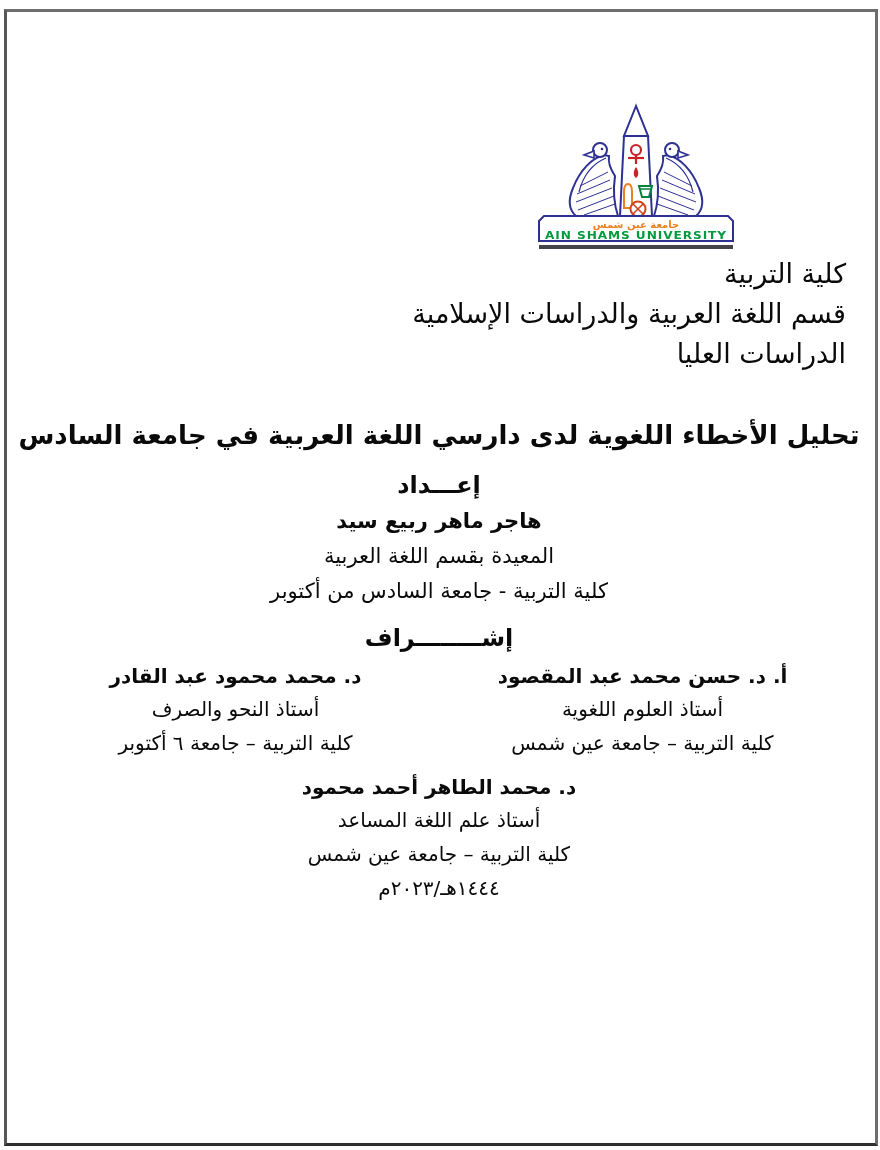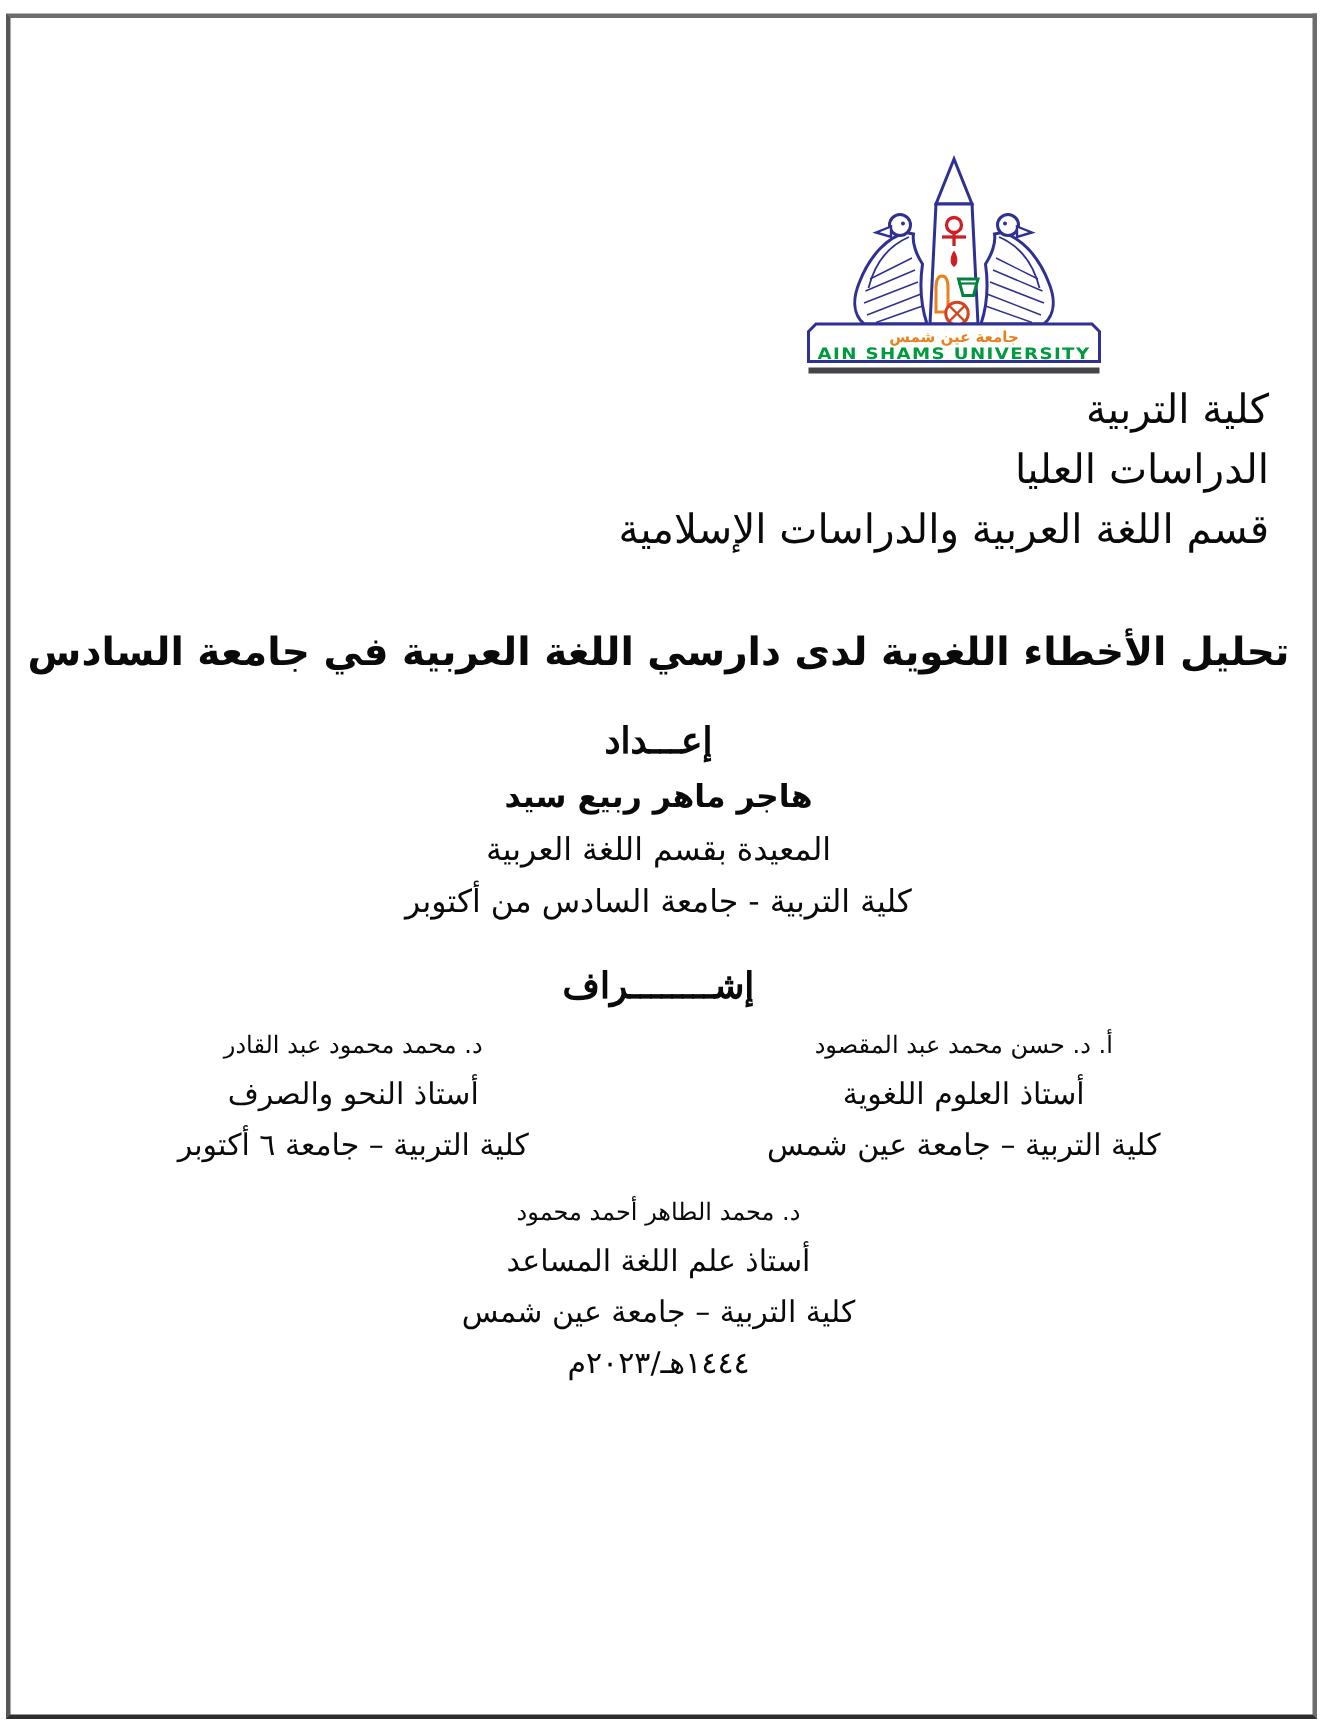--- a/index.html
+++ b/index.html
@@ -16,27 +16,27 @@
   }
   .content{position:absolute;top:12px;right:8px;left:6px;bottom:8px;text-align:center;}
 
   .univ-header{width:420px;margin:88px 26px 0 auto;text-align:right;}
   .logo-wrap{display:block;margin:0 auto 4px;}
   .univ-line{font-size:27px;line-height:40px;white-space:nowrap;}
 
   .thesis-title{margin-top:40px;font-size:26px;font-weight:bold;line-height:42px;white-space:nowrap;}
   .thesis-subtitle{font-size:25px;line-height:40px;white-space:nowrap;}
 
-  .section-heading{margin-top:20px;font-size:24px;font-weight:bold;line-height:38px;font-family:Liberation Serif, serif;}
+  .section-heading{margin-top:10px;font-size:24px;font-weight:bold;line-height:38px;}
   .prep-name{font-size:21px;font-weight:bold;line-height:35px;}
   .prep-line{font-size:21px;line-height:35px;}
 
   .sup-columns{display:flex;margin:4px 26px 0;}
   .sup-col{flex:1;text-align:center;}
-  .sup-name{font-size:16px;font-weight:normal;line-height:31px;white-space:nowrap;}
+  .sup-name{font-size:20px;font-weight:bold;line-height:31px;white-space:nowrap;}
   .sup-line{font-size:20px;line-height:34px;white-space:nowrap;}
   .sup-center{margin-top:12px;text-align:center;}
   .date-line{font-size:20px;line-height:35px;}
 </style>
 </head>
 <body>
 
 <div class="frame"></div>
 
 <div class="content">
@@ -77,22 +77,22 @@
       </g>
 
       <use href="#falconL" transform="translate(200 0) scale(-1 1)"></use>
 
       <polygon points="8,116 192,116 197,121 197,141 3,141 3,121" fill="#ffffff" stroke="#2e3192" stroke-width="2"></polygon>
       <text x="100" y="128" text-anchor="middle" font-size="10" font-weight="bold" fill="#e8821e">جامعة عين شمس</text>
       <text x="100" y="139" text-anchor="middle" font-size="10.5" font-weight="bold" fill="#009b3e" letter-spacing="0.8" textLength="182" lengthAdjust="spacingAndGlyphs">AIN SHAMS UNIVERSITY</text>
       <rect x="3" y="145" width="194" height="4" fill="#44444a"></rect>
     </svg>
     <div class="univ-line">كلية التربية</div>
+    <div class="univ-line">قسم اللغة العربية والدراسات الإسلامية</div>
     <div class="univ-line">الدراسات العليا</div>
-    <div class="univ-line">قسم اللغة العربية والدراسات الإسلامية</div>
   </div>
 
   <div class="thesis-title">
     <div>تحليل الأخطاء اللغوية لدى دارسي اللغة العربية في جامعة السادس</div>
   </div>
 
   <div class="section-heading">إعـــداد</div>
   <div class="prep-name">هاجر ماهر ربيع سيد</div>
   <div class="prep-line">المعيدة بقسم اللغة العربية</div>
   <div class="prep-line">كلية التربية - جامعة السادس من أكتوبر</div>

